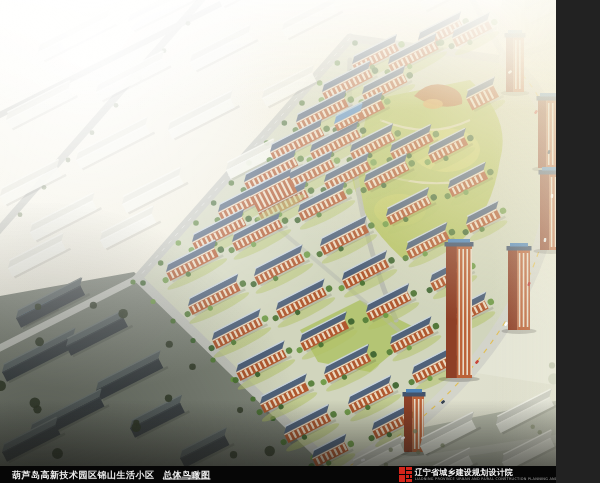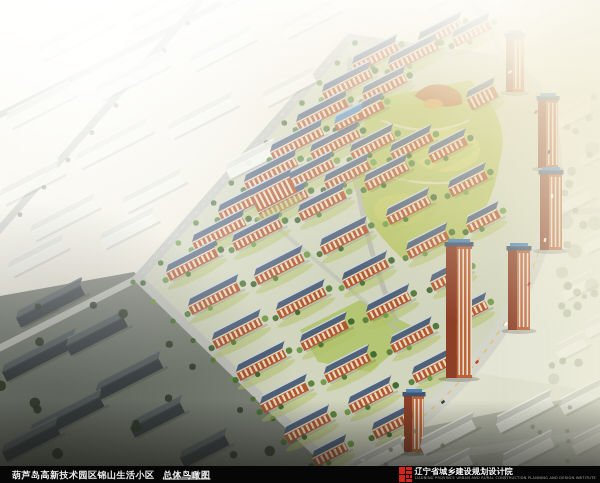--- a/index.html
+++ b/index.html
@@ -1,24 +1,24 @@
 <!DOCTYPE html>
 <html><head>
 <meta charset="utf-8">
 <style>
   html,body{margin:0;padding:0;background:#222;}
-  .stage{position:relative;width:600px;height:483px;overflow:hidden;background:#ece9db;
+  .stage{position:relative;width:556px;height:483px;overflow:hidden;background:#ece9db;
          font-family:"DejaVu Sans","Liberation Sans",sans-serif;}
   .stage svg{position:absolute;left:0;top:0;display:block;}
   .caption-bar{position:absolute;left:0;bottom:0;width:600px;height:17px;background:#060606;}
   .cap-title{position:absolute;left:12px;top:50%;transform:translateY(-50%);
              font-size:9px;font-weight:bold;color:#ededed;letter-spacing:0.5px;white-space:nowrap;}
   .cap-sub{position:absolute;left:163px;top:50%;transform:translateY(-50%);
            font-size:9px;font-weight:bold;color:#ededed;letter-spacing:0.5px;white-space:nowrap;text-decoration:underline;}
-  .logo{position:absolute;right:4px;bottom:1px;display:flex;align-items:flex-start;gap:3px;}
+  .logo{position:absolute;right:4px;bottom:1px;display:flex;align-items:center;gap:3px;}
   .logo-mark{position:relative;width:13px;height:15px;flex:0 0 13px;}
   .logo-mark i{position:absolute;background:#d3251b;}
   .logo-text{display:flex;flex-direction:column;align-items:flex-start;}
   .logo-name{font-size:8px;font-weight:bold;color:#f2f2f2;letter-spacing:0.2px;
              line-height:9px;white-space:nowrap;}
   .logo-sub{font-size:3.5px;color:#a9a9a9;letter-spacing:0.25px;line-height:5px;white-space:nowrap;}
 </style>
 </head>
 <body>
 

